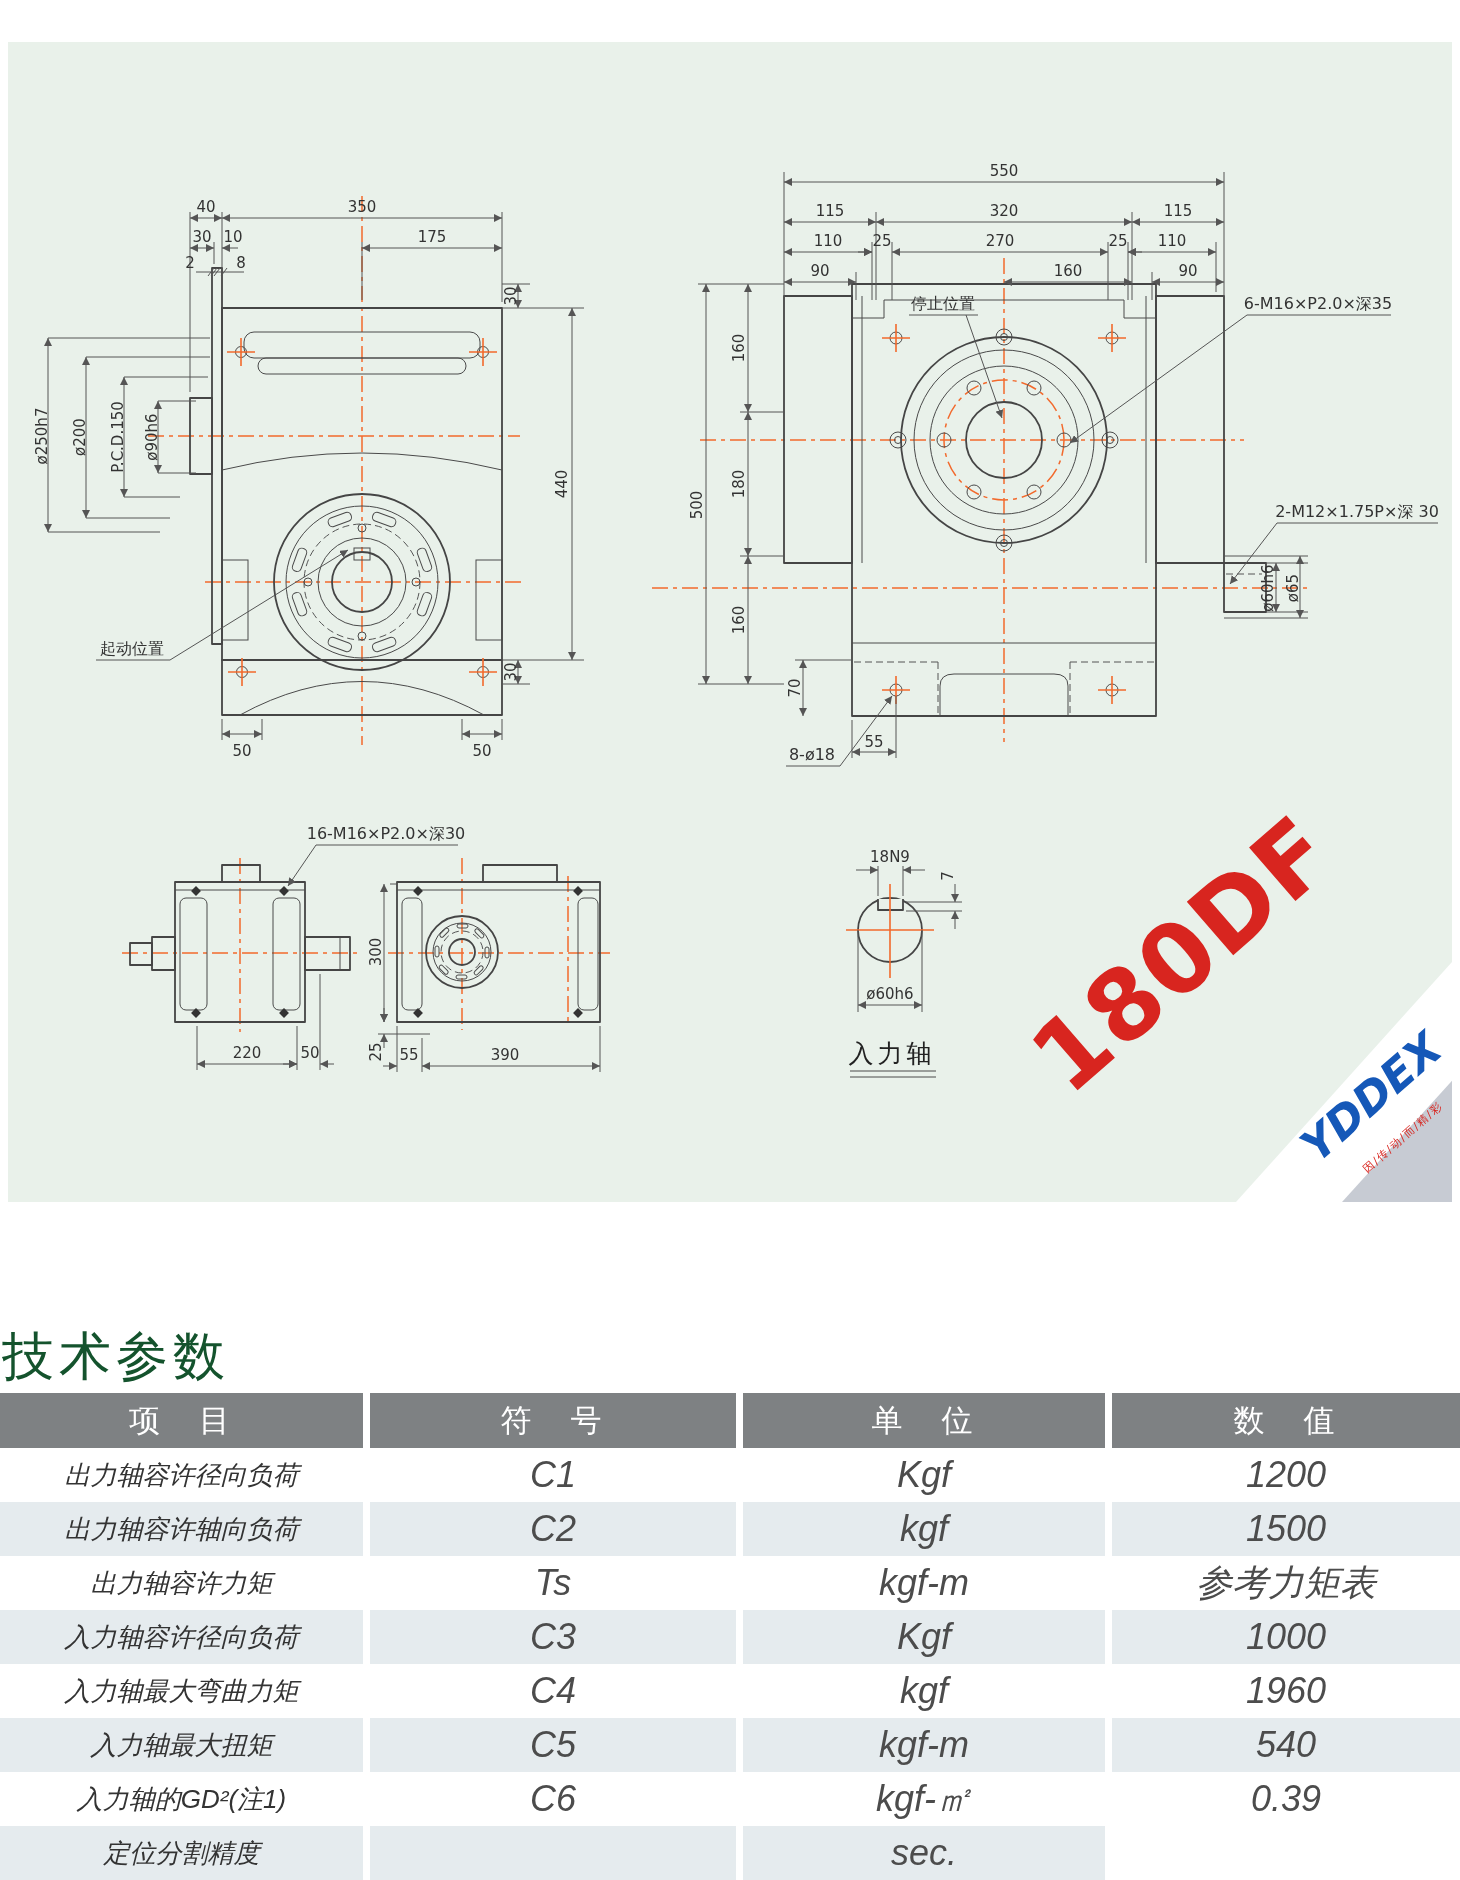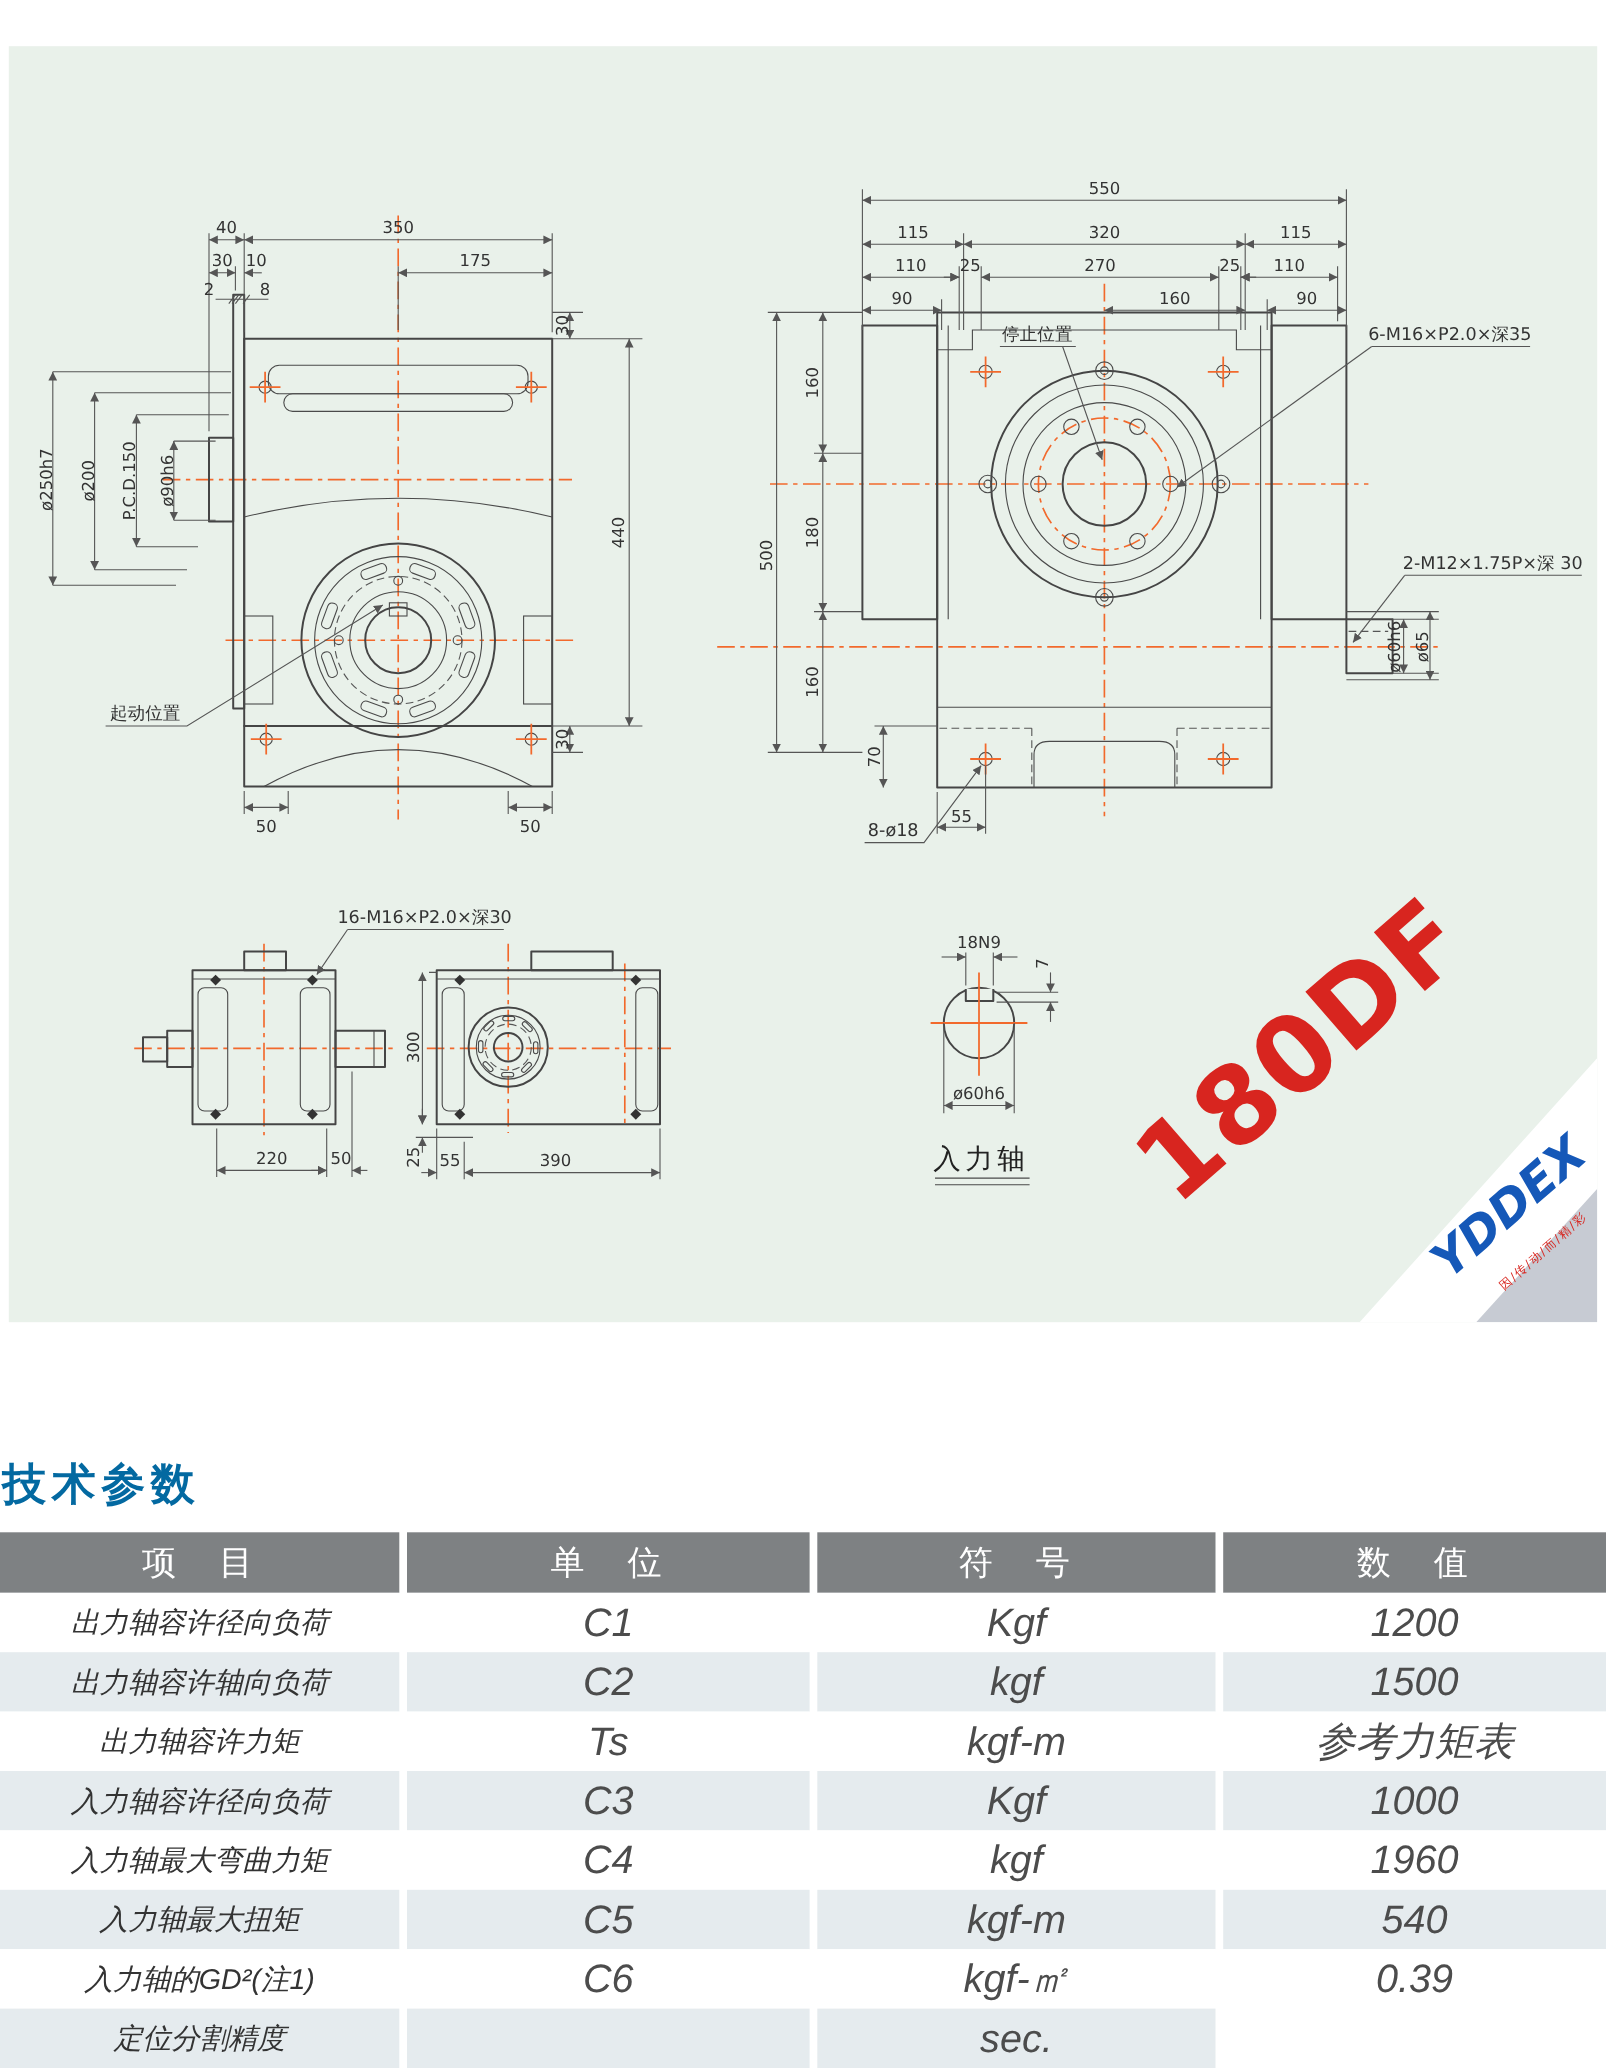--- a/index.html
+++ b/index.html
@@ -11,22 +11,22 @@
   .o{stroke:#454545;stroke-width:1.8;fill:none;stroke-linejoin:round;}
   .i{stroke:#4a4a4a;stroke-width:1;fill:none;}
   .h{stroke:#555;stroke-width:1;fill:none;stroke-dasharray:7 4;}
   .d{stroke:#555;stroke-width:1;fill:none;}
   .c{stroke:#f2692c;stroke-width:1.5;fill:none;stroke-dasharray:16 5 4 5;}
   .cs{stroke:#f2692c;stroke-width:1.6;fill:none;}
   .t{font-size:15px;fill:#333;}
   .tc{font-size:16px;fill:#333;}
   .ar{marker-start:url(#ar);marker-end:url(#ar);}
   .are{marker-end:url(#ar);}
-  .heading{position:absolute;left:2px;top:1322px;font-size:40px;color:#0369a1;
-           letter-spacing:5px;font-weight:700;}
+  .heading{position:absolute;left:2px;top:1322px;font-size:52px;color:#14532d;
+           letter-spacing:5px;font-weight:400;}
   .spec{position:absolute;left:0;top:1393px;width:1460px;}
   .trow,.thead{display:grid;grid-template-columns:363px 366px 362px 1fr;
                column-gap:7px;}
   .thead{height:55px;border-radius:18px;}
   .thead .cell{background:#7e8183;color:#fff;font-size:31px;letter-spacing:4px;
                display:flex;align-items:center;justify-content:center;}
   .trow{height:54px;font-style:italic;}
   .trow .cell{display:flex;align-items:center;justify-content:center;
               font-size:36px;color:#4c4c4c;background:#fff;}
   .trow .cell.item{font-size:26px;color:#333;}
@@ -348,22 +348,22 @@
     <text x="1400" y="1142" text-anchor="middle" font-size="11" letter-spacing="1.5" fill="#d8251f" transform="rotate(-41 1400 1134)">因/传/动/而/精/彩</text>
   </g>
 </svg>
 </div>
 
 <div class="heading">技术参数</div>
 
 <div class="spec">
   <div class="thead">
     <div class="cell">项　目</div>
+    <div class="cell">符　号</div>
     <div class="cell">单　位</div>
-    <div class="cell">符　号</div>
     <div class="cell">数　值</div>
   </div>
 
   <div class="trow">
     <div class="cell item">出力轴容许径向负荷</div>
     <div class="cell">C1</div>
     <div class="cell">Kgf</div>
     <div class="cell">1200</div>
   </div>
   <div class="trow alt">

